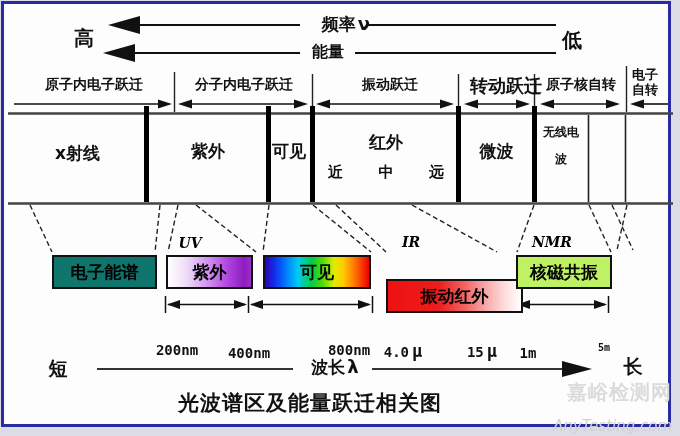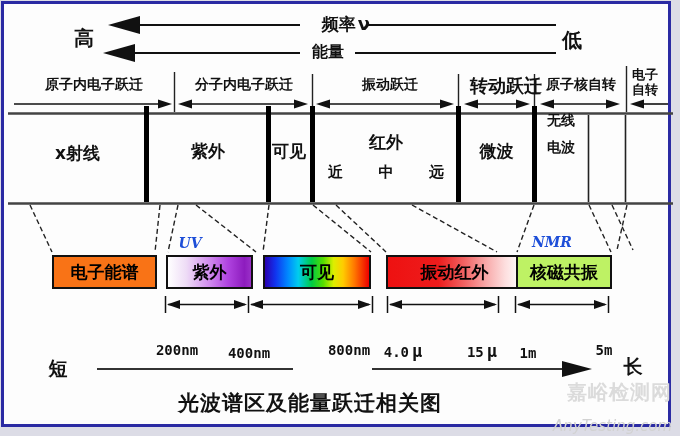--- a/index.html
+++ b/index.html
@@ -6,25 +6,25 @@
   .stage{position:relative;width:680px;height:436px;background:#dcdce6;overflow:hidden;
          font-family:"DejaVu Sans",sans-serif;}
   .frame{position:absolute;left:1px;top:1px;width:670px;height:426px;
          border:3px solid #2a2aa3;background:#fdfdfd;box-sizing:border-box;}
   .overlay{position:absolute;left:0;top:0;}
   .t{position:absolute;color:#111;font-weight:bold;text-align:center;white-space:nowrap;line-height:1.15;}
   .wrap{white-space:normal;word-break:break-all;}
   .box{position:absolute;top:255px;height:34px;box-sizing:border-box;border:2px solid #111;
        line-height:30px;text-align:center;font-size:17px;font-weight:bold;color:#000;}
   .tag{position:absolute;font-family:"DejaVu Serif",serif;font-style:italic;font-weight:bold;
-       font-size:14px;color:#1d4ed8;text-align:center;}
+       font-size:14px;color:#000000;text-align:center;}
   .bg-uv{background:linear-gradient(to right,#ffffff 0%,#eedcf6 22%,#d08bee 50%,#b044e0 72%,#8d1cbe 92%,#9a30c8 100%);}
   .bg-vis{background:linear-gradient(to right,#2a00b0 0%,#1133ee 10%,#0088ff 22%,#00ccee 32%,#00cc44 45%,#55dd00 56%,#ddee00 66%,#ffcc00 75%,#ff7700 86%,#ee0000 100%);}
   .bg-ir{background:linear-gradient(to right,#ee1111 0%,#ed1c1c 38%,#f26666 58%,#f8aaaa 74%,#fddede 88%,#ffffff 100%);}
-  .bg-el{background:#f97316;}
+  .bg-el{background:#0f766e;}
   .bg-nmr{background:#bef264;}
   .mono{font-family:"DejaVu Sans Mono",monospace;margin-top:24px;}
   .mu{font-size:17px;margin-left:3px;}
   .sym{font-size:18px;margin-left:2px;}
   .subrow{display:flex;justify-content:space-between;padding:0 12px;box-sizing:border-box;}
   .wm-cn{position:absolute;left:524px;top:379px;width:148px;font-size:20px;font-weight:bold;
          color:#dbdbdb;letter-spacing:1px;text-align:right;white-space:nowrap;}
   .wm-en{position:absolute;left:524px;top:405px;width:148px;font-size:15px;font-style:italic;
          color:#d2d2d2;text-align:right;white-space:nowrap;margin-top:12px;}
 </style>
@@ -118,39 +118,41 @@
   <div class="t" style="left:20px;top:144px;width:115px;font-size:17px;">x射线</div>
   <div class="t" style="left:158px;top:142px;width:100px;font-size:17px;">紫外</div>
   <div class="t" style="left:266px;top:142px;width:46px;font-size:17px;">可见</div>
   <div class="t" style="left:316px;top:133px;width:140px;font-size:17px;">红外</div>
   <div class="t subrow" style="left:316px;top:164px;width:140px;font-size:15px;">
     <span>近</span>
     <span>中</span>
     <span>远</span>
   </div>
   <div class="t" style="left:460px;top:142px;width:73px;font-size:17px;">微波</div>
-  <div class="t wrap" style="left:541px;top:107px;width:40px;font-size:14px;line-height:27px;">无线电波</div>
+  <div class="t wrap" style="left:541px;top:119px;width:40px;font-size:12px;line-height:27px;">无线电波</div>
 
   <div class="tag" style="left:150px;top:235px;width:80px;">UV</div>
+  <div class="tag" style="left:371px;top:234px;width:80px;">IR</div>
   <div class="tag" style="left:512px;top:234px;width:80px;">NMR</div>
 
   <div class="box bg-el" style="left:52px;width:105px;">电子能谱</div>
   <div class="box bg-uv" style="left:166px;width:87px;">紫外</div>
   <div class="box bg-vis" style="left:263px;width:108px;">可见</div>
-  <div class="box bg-ir" style="left:386px;width:137px;">振动红外</div>
+  <div class="box bg-ir" style="left:386px;width:137px;margin-top:24px;">振动红外</div>
   <div class="box bg-nmr" style="left:516px;width:96px;">核磁共振</div>
 
   <div class="t mono" style="left:146px;top:318px;width:62px;font-size:14px;"><span>200</span><span>nm</span></div>
   <div class="t mono" style="left:218px;top:321px;width:62px;font-size:14px;"><span>400</span><span>nm</span></div>
   <div class="t mono" style="left:318px;top:318px;width:62px;font-size:14px;"><span>800</span><span>nm</span></div>
   <div class="t mono" style="left:372px;top:318px;width:62px;font-size:14px;"><span>4.0</span><span class="mu">μ</span></div>
   <div class="t mono" style="left:452px;top:318px;width:60px;font-size:14px;"><span>15</span><span class="mu">μ</span></div>
   <div class="t mono" style="left:506px;top:321px;width:44px;font-size:14px;"><span>1</span><span>m</span></div>
-  <div class="t mono" style="left:582px;top:318px;width:44px;font-size:14px;text-align:center;"><span>5</span><span>m</span></div>
+  <div class="t mono" style="left:582px;top:318px;width:44px;font-size:10px;text-align:center;"><span>5</span><span>m</span></div>
 
   <div class="t" style="left:45px;top:358px;width:26px;font-size:19px;">短</div>
+  <div class="t" style="left:299px;top:357px;width:72px;font-size:17px;"><span>波长</span><span class="sym">λ</span></div>
   <div class="t" style="left:620px;top:356px;width:26px;font-size:19px;">长</div>
 
   <div class="t" style="left:120px;top:391px;width:380px;font-size:21px;letter-spacing:1px;">光波谱区及能量跃迁相关图</div>
 
   <div class="wm-cn">嘉峪检测网</div>
   <div class="wm-en">AnyTesting.com</div>
 </div>
 
 </body></html>

